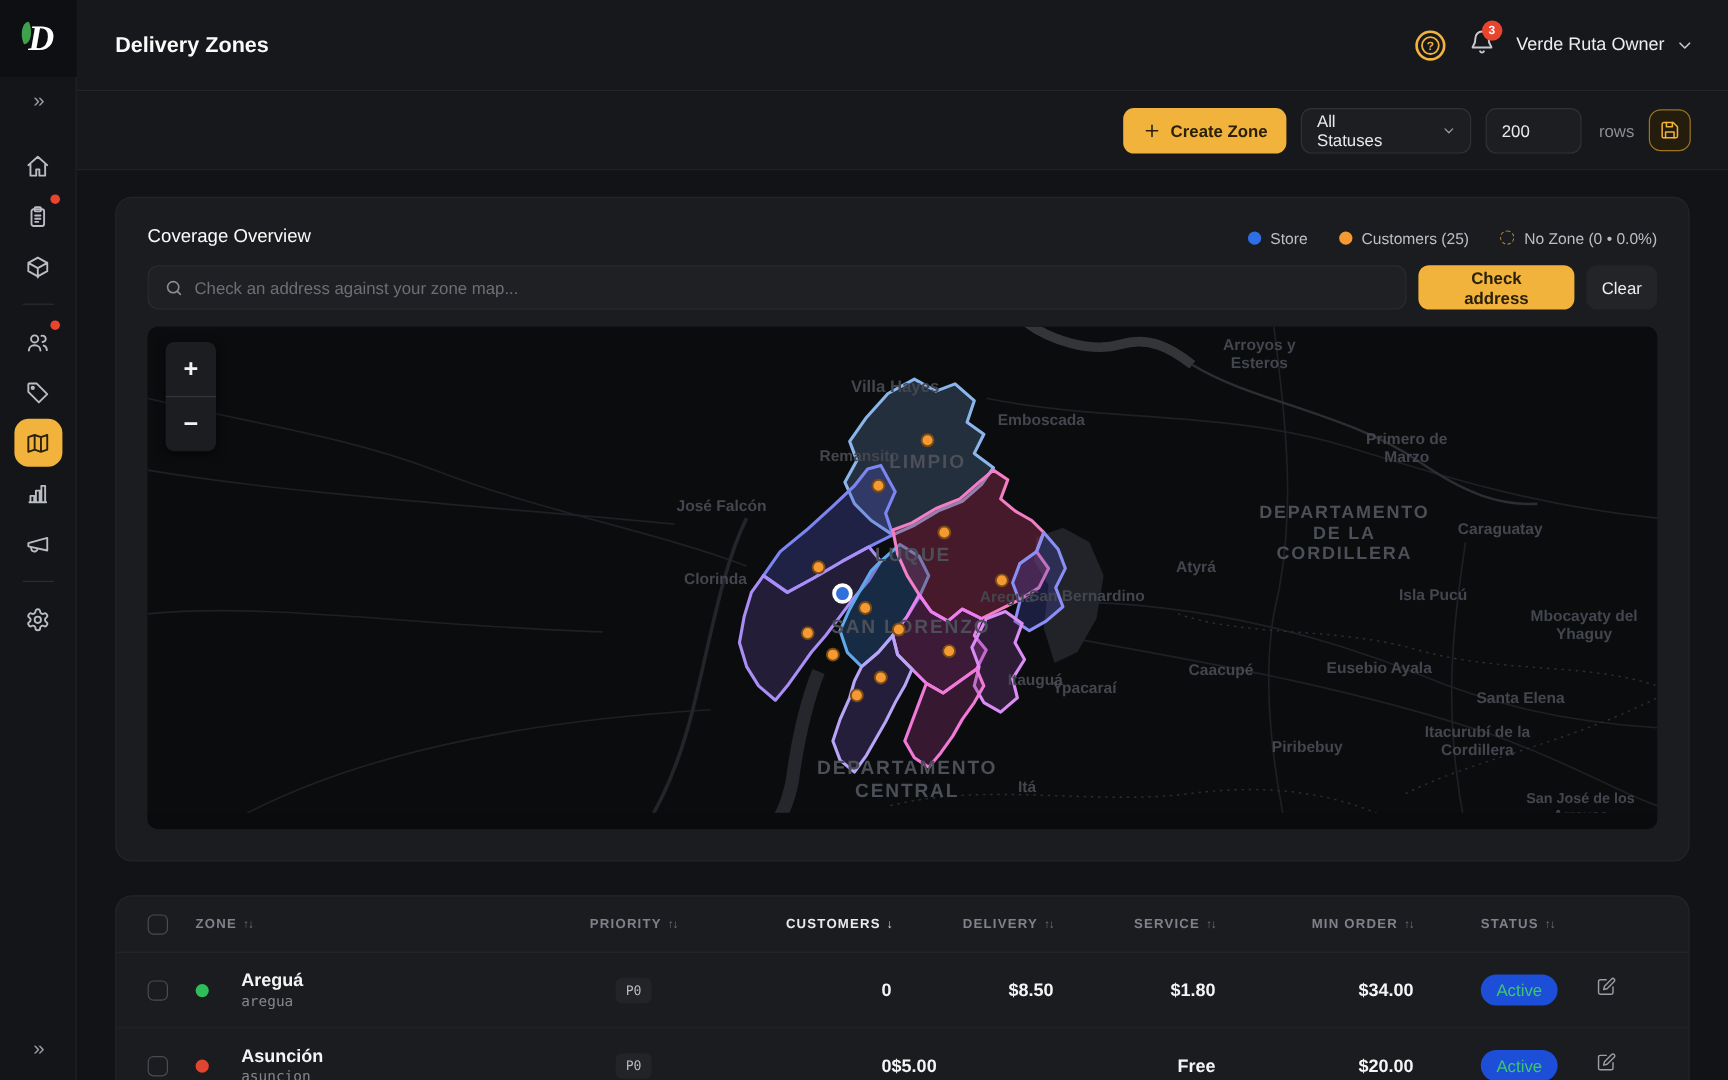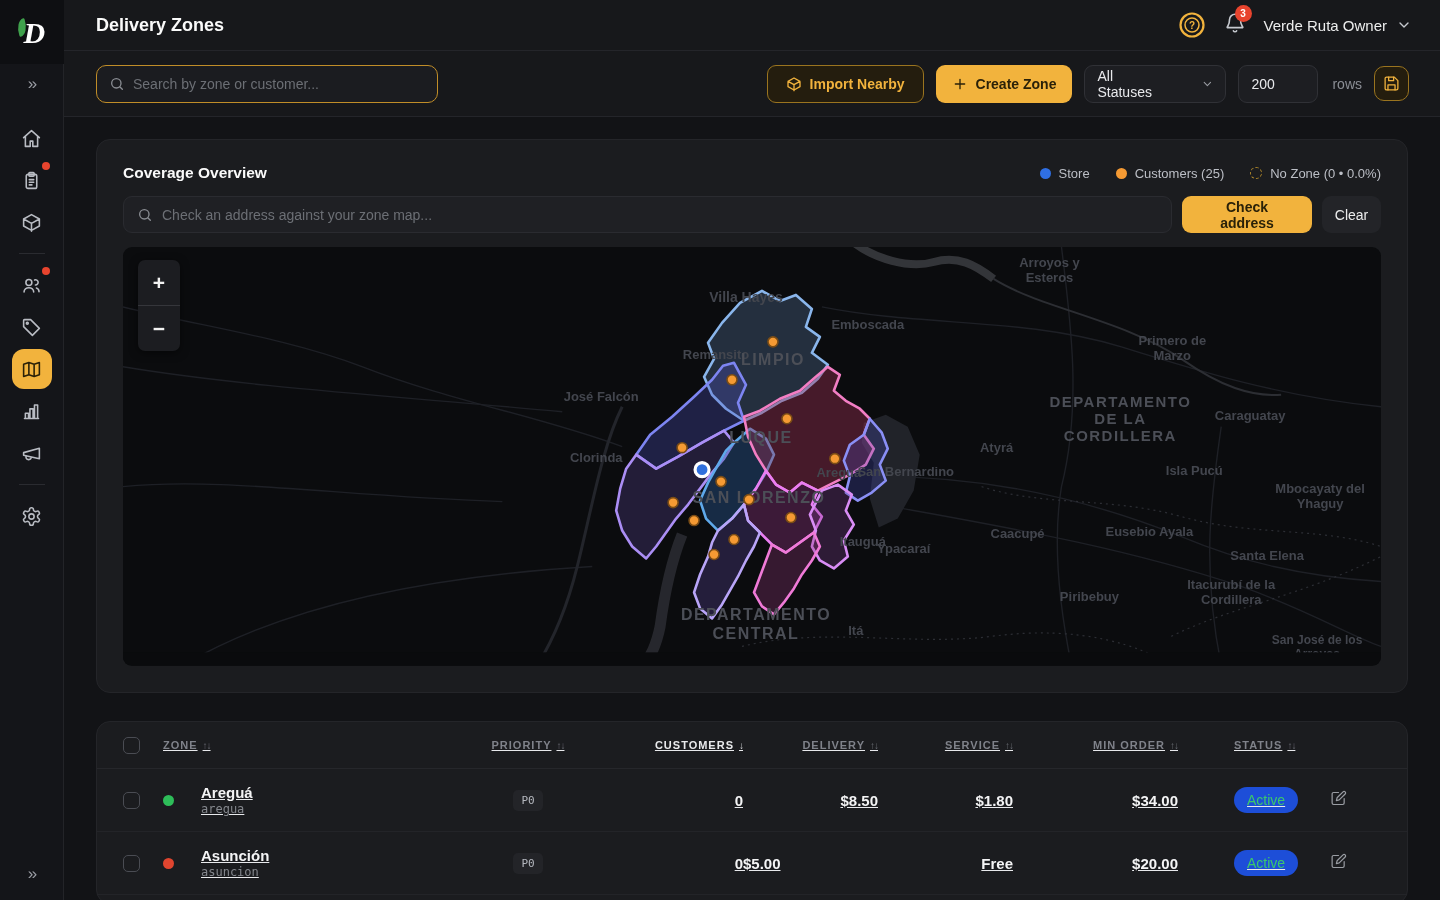--- a/index.html
+++ b/index.html
@@ -23,21 +23,21 @@
     justify-content:center; color:#b9bcc3; cursor:pointer; }
   .side-item svg { width:21px; height:21px; stroke:currentColor; fill:none; stroke-width:1.8;
     stroke-linecap:round; stroke-linejoin:round; }
   .side-item.active { background:#f2b33d; color:#2a2108; }
   .side-item .reddot { position:absolute; top:2px; right:2px; width:8px; height:8px; border-radius:50%; background:#e8442e; }
   .side-div { width:26px; height:1px; background:#2a2b30; margin:9px 0; }
   .sidebar .bottom { margin-top:auto; margin-bottom:6px; }
 
   
   .main { flex:1; display:flex; flex-direction:column; min-width:0; }
-  .topbar { height:51px; background:#17181b; border-bottom:1px solid #24252a;
+  .topbar { height:76px; background:#17181b; border-bottom:1px solid #24252a;
     display:flex; align-items:center; padding:0 28px 0 32px; flex-shrink:0; }
   .page-title { font-size:18px; font-weight:bold; color:#fafafa; }
   .topbar-right { margin-left:auto; display:flex; align-items:center; gap:18px; }
   .help-btn { width:28px; height:28px; cursor:pointer; }
   .bell-wrap { position:relative; cursor:pointer; }
   .bell-wrap svg { width:22px; height:22px; stroke:#c6c9cf; fill:none; stroke-width:1.8; stroke-linecap:round; stroke-linejoin:round; }
   .badge { position:absolute; top:-7px; right:-6px; min-width:17px; height:17px; border-radius:50%;
     background:#e8442e; color:#fff; font-size:10px; font-weight:bold; display:flex; align-items:center; justify-content:center; }
   .user-wrap { display:flex; align-items:center; gap:9px; cursor:pointer; }
   .user-name { font-size:15px; color:#eceded; }
@@ -67,21 +67,21 @@
   .icon-btn { width:35px; height:35px; border-radius:10px; background:#241d0e; border:1.5px solid #9a741f;
     display:flex; align-items:center; justify-content:center; cursor:pointer; color:#f2b33d; }
   .icon-btn svg { width:17px; height:17px; stroke:currentColor; fill:none; stroke-width:1.8; stroke-linecap:round; stroke-linejoin:round; }
 
   
   .content { flex:1; overflow:hidden; padding:22px 32px 0; background:#121316; }
   .card { background:#1b1c1f; border:1px solid #242529; border-radius:14px; }
 
   .coverage { padding:24px 26px 26px; margin-bottom:28px; }
   .cov-head { display:flex; align-items:center; margin-bottom:14px; }
-  .cov-title { font-size:15.5px; font-weight:bold; color:#fafafa; }
+  .cov-title { font-size:15.5px; font-weight:normal; color:#fafafa; }
   .legend { margin-left:auto; display:flex; align-items:center; gap:26px; }
   .legend-item { display:flex; align-items:center; gap:8px; font-size:13px; color:#bcbfc6; }
   .dot { width:11px; height:11px; border-radius:50%; flex-shrink:0; }
   .dot-dashed { width:12px; height:12px; border-radius:50%; border:1.5px dashed #ad862a; background:transparent; }
 
   .addr-row { display:flex; gap:10px; margin-bottom:14px; }
   .addr-box { flex:1; height:37px; background:#1f2024; border:1px solid #2a2b30; border-radius:9px;
     display:flex; align-items:center; padding:0 13px; gap:9px; }
   .btn-check { width:130px; height:37px; }
   .btn-clear { width:59px; height:37px; background:#232428; color:#eceded; font-weight:normal; }
@@ -92,21 +92,21 @@
     box-shadow:0 2px 8px rgba(0,0,0,.5); overflow:hidden; z-index:5; }
   .zoom-btn { width:42px; height:45px; display:flex; align-items:center; justify-content:center;
     color:#f2f2f2; font-size:21px; font-weight:bold; cursor:pointer; }
   .zoom-div { height:1px; background:#35363b; }
   text.mlabel { fill:#43464e; font-weight:bold; font-family:"Liberation Sans",sans-serif; }
   text.mlabel.big { fill:#4c4f57; letter-spacing:1.5px; }
 
   
   .table-card { padding:0 0 8px; }
   .tgrid { display:grid; grid-template-columns:40px 300px 130px 150px 135px 135px 165px 115px 90px;
-    align-items:center; padding:0 26px;text-decoration:underline; }
+    align-items:center; padding:0 26px; }
   .thead { height:47px; border-bottom:1px solid #26272b; }
   .th { font-size:11px; font-weight:bold; letter-spacing:1px; color:#7f828a; display:flex; align-items:center; gap:5px; }
   .th.active { color:#e9eaec; }
   .th .sort { font-size:10px; letter-spacing:-1px; color:#6a6d74; }
   .th.active .sort { color:#d8d9dc; }
   .r { justify-content:flex-end; text-align:right; }
   .c { justify-content:center; text-align:right; }
   .trow { height:63px; border-bottom:1px solid #232428; }
   .checkbox { width:17px; height:17px; border:1.5px solid #4a4c53; border-radius:5px; background:transparent; cursor:pointer; }
   .zone-cell { display:flex; align-items:center; gap:27px; }
@@ -217,34 +217,21 @@
         <div class="user-wrap">
           <span class="user-name">Verde Ruta Owner</span>
           <svg class="chev" viewBox="0 0 24 24">
               <path d="m6 9 6 6 6-6"></path>
             </svg>
         </div>
       </div>
     </header>
 
     <div class="toolbar">
-      <div class="search-box">
-        <svg viewBox="0 0 24 24">
-            <circle cx="11" cy="11" r="7"></circle>
-            <path d="m20 20-3.5-3.5"></path>
-          </svg>
-        <input type="text" placeholder="Search by zone or customer..." style="">
-      </div>
       <div class="spacer"></div>
-      <button class="btn btn-outline-amber">
-        <svg viewBox="0 0 24 24">
-            <path d="M21 8l-9-5-9 5v8l9 5 9-5zM3 8l9 5 9-5M12 13v9"></path>
-          </svg>
-        <span>Import Nearby</span>
-      </button>
       <button class="btn btn-amber">
         <svg viewBox="0 0 24 24">
             <path d="M12 5v14M5 12h14"></path>
           </svg>
         <span>Create Zone</span>
       </button>
       <div class="select sel-status">
         <span>All Statuses</span>
         <svg class="chev" viewBox="0 0 24 24">
             <path d="m6 9 6 6 6-6"></path>

